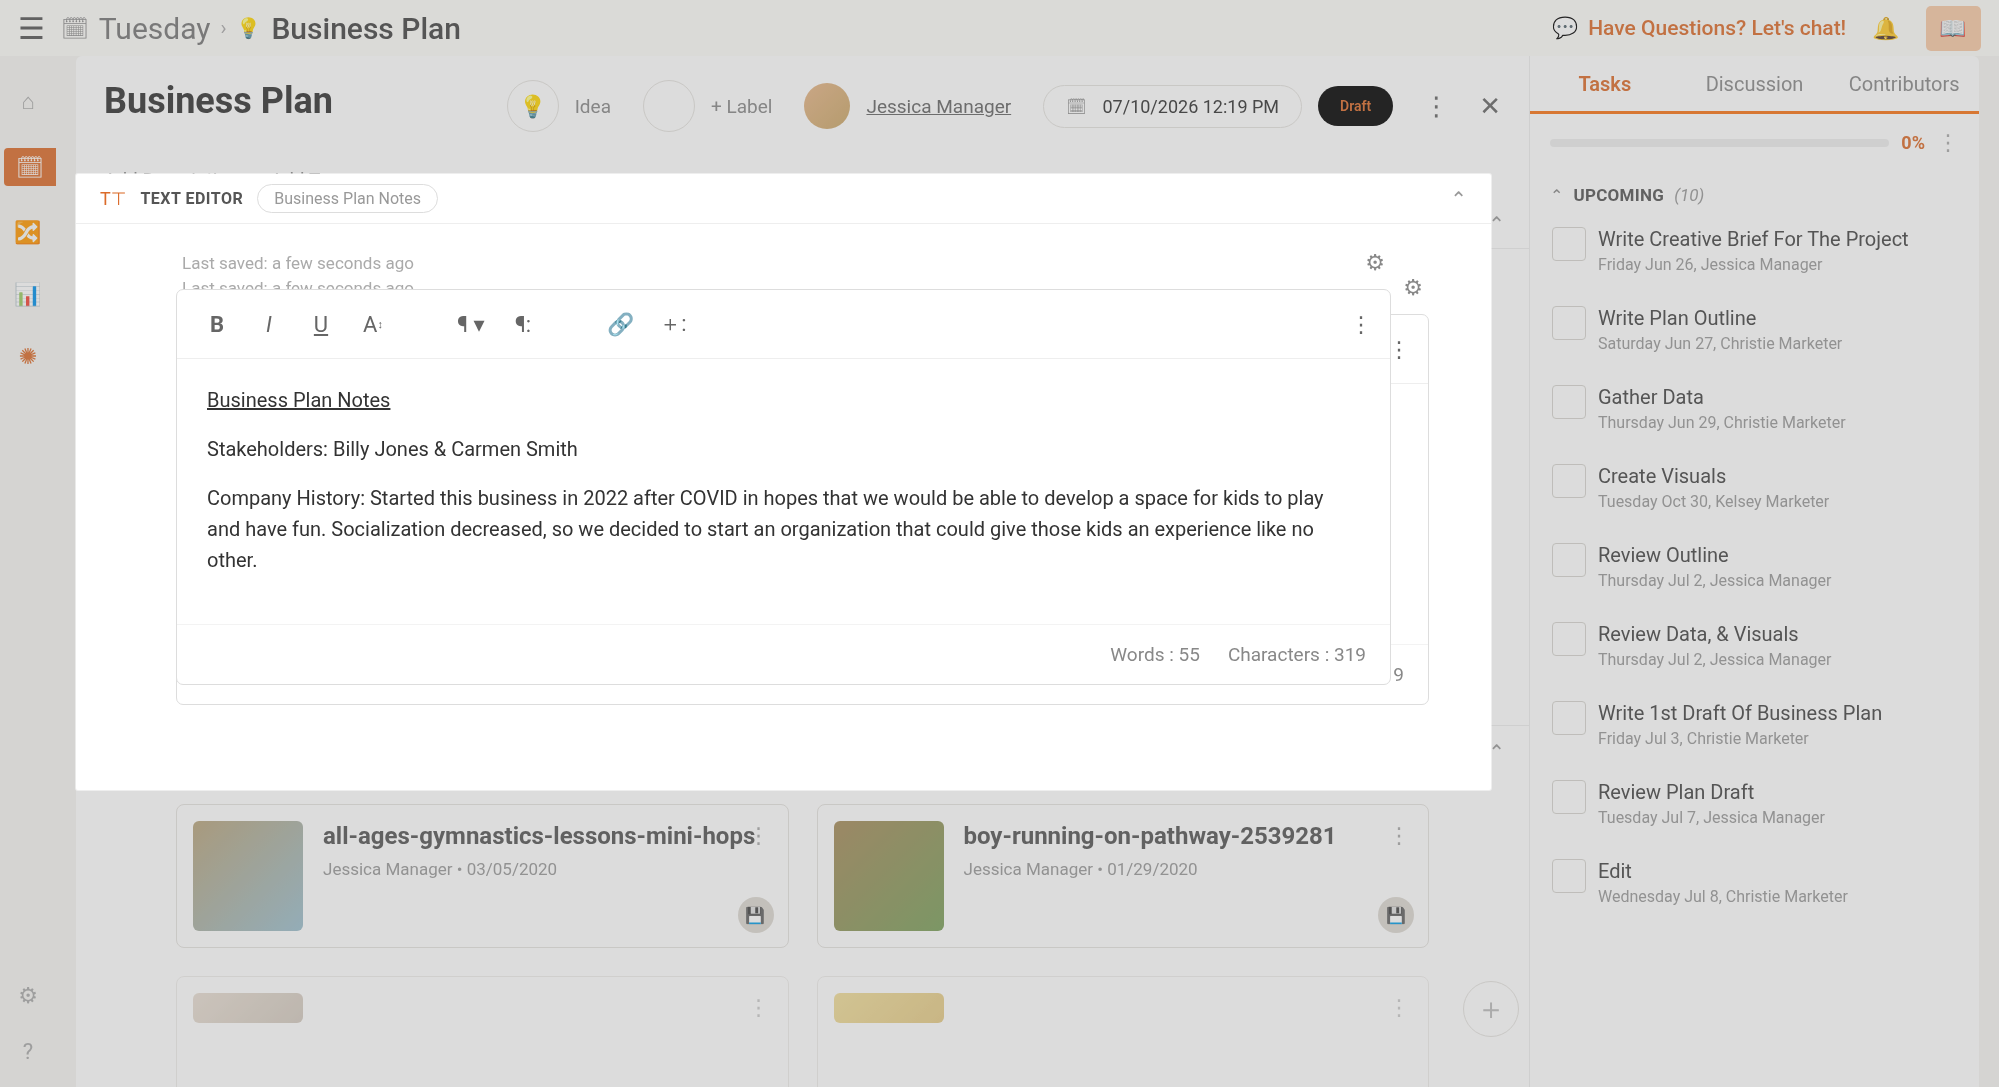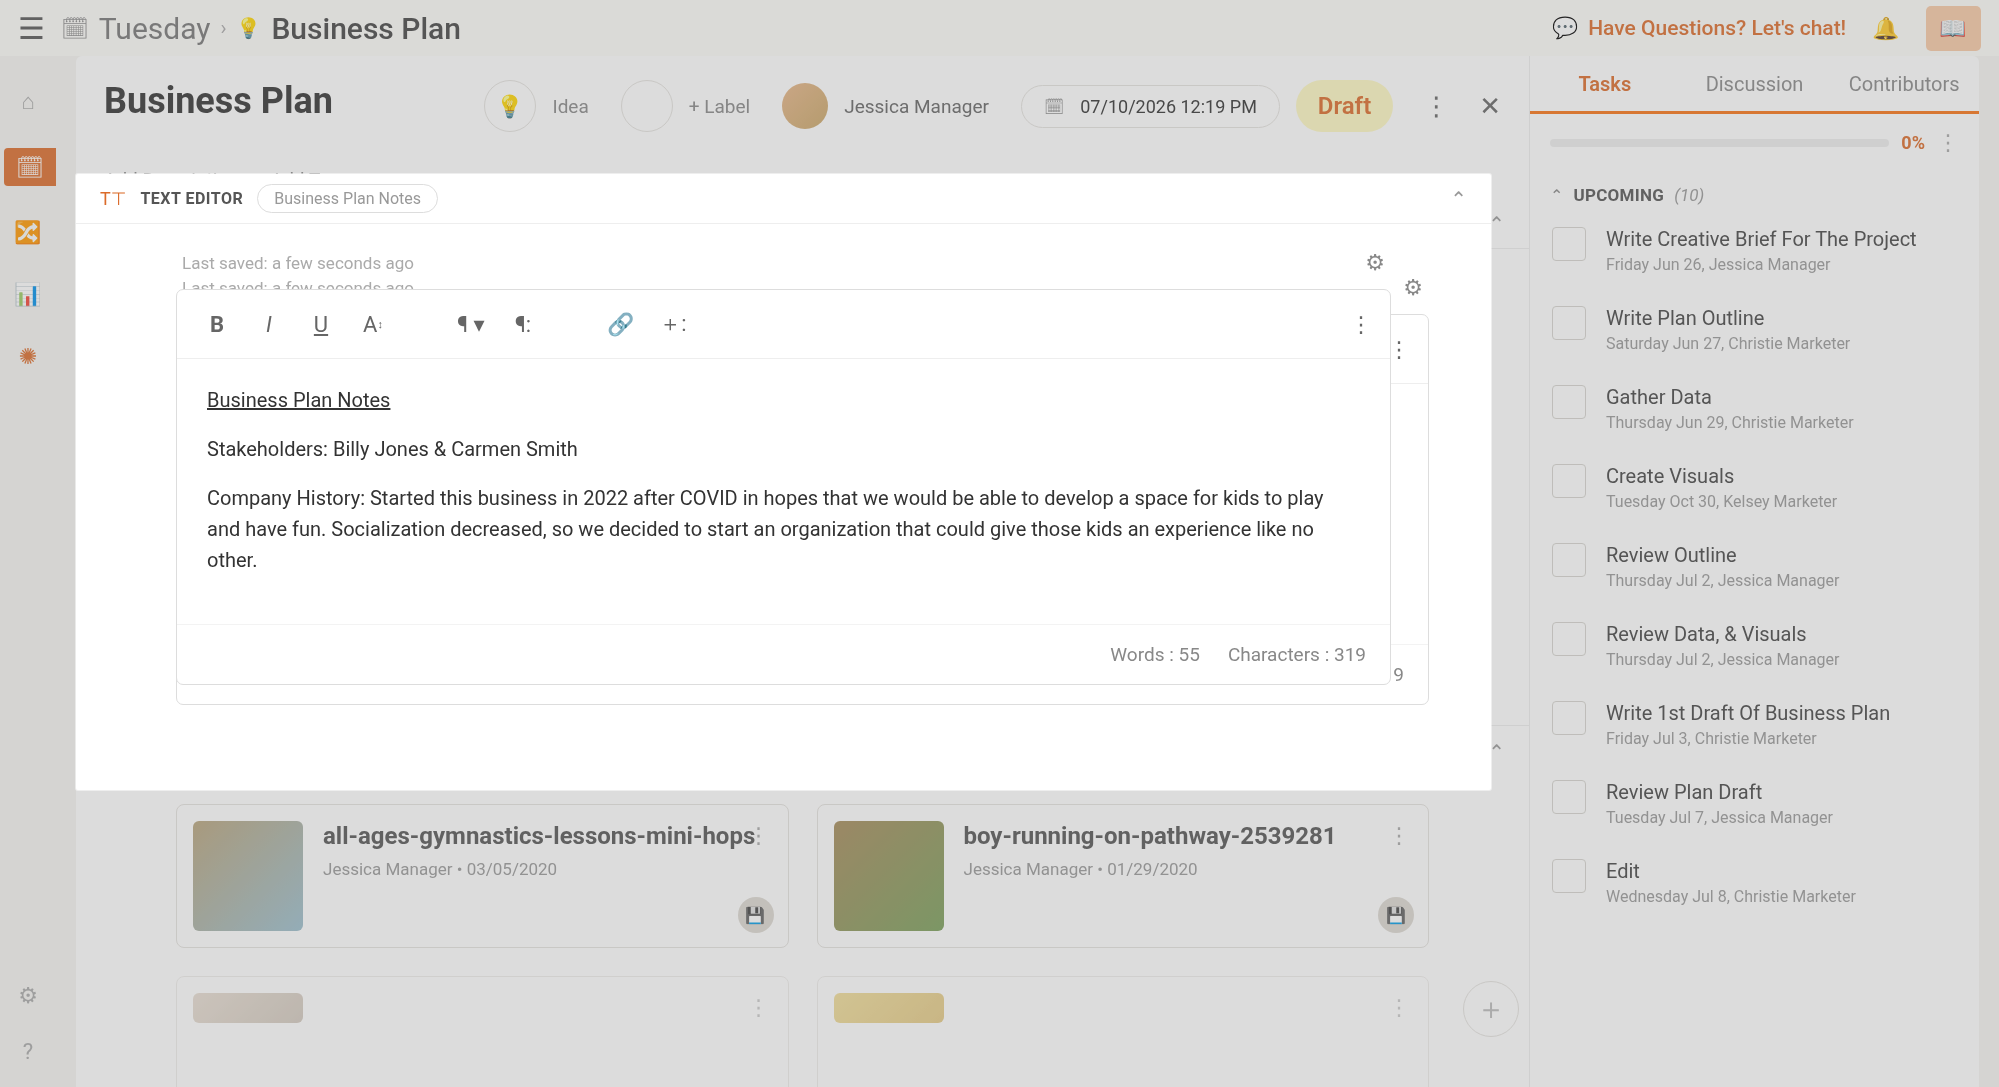--- a/index.html
+++ b/index.html
@@ -29,24 +29,24 @@
     
     .header { padding: 24px 28px 8px; display: flex; align-items: flex-start; }
     .header-left { flex: 1; }
     .h-title { font-size: 36px; font-weight: 700; color: #333; }
     .h-sub { display: flex; gap: 32px; margin-top: 14px; }
     .h-sub span { color: #888; font-size: 19px; margin-top: 32px; }
     .header-right { display: flex; align-items: center; gap: 16px; }
     .pill-ic { width: 52px; height: 52px; border-radius: 50%; border: 1px solid #e5e3df; display: flex; align-items: center; justify-content: center; color: #c9a667; font-size: 22px; }
     .pill-lbl { color: #888; font-size: 19px; margin-right: 16px; }
     .avatar { width: 46px; height: 46px; border-radius: 50%; background: linear-gradient(135deg,#e6b587,#c9a667); }
-    .owner { color: #666; font-size: 19px; margin-right: 16px; }
+    .owner { color: #666; font-size: 19px; margin-right: 16px; text-decoration: underline; }
     .date-pill { display: flex; align-items: center; gap: 16px; border: 1px solid #e5e3df; border-radius: 30px; padding: 10px 22px; }
     .date-pill .dt { color: #333; font-size: 18px; }
-    .draft-btn { background: #fef9c3; color: #db6b2a; font-weight: 600; font-size: 24px; padding: 12px 22px; border-radius: 30px; }
+    .draft-btn { background: #000000; color: #db6b2a; font-weight: 600; font-size: 14px; padding: 12px 22px; border-radius: 30px; }
     .hdr-more, .hdr-close { font-size: 26px; color: #666; margin-left: 14px; cursor: pointer; }
     
     .section-hdr { display: flex; align-items: center; padding: 10px 24px; border-bottom: 1px solid #eee; gap: 14px; }
     .section-hdr .sec-title { font-size: 16px; font-weight: 700; letter-spacing: 0.5px; color: #555; }
     .section-hdr .chip { border: 1px solid #ddd; border-radius: 20px; padding: 4px 16px; color: #999; font-size: 16px; }
     .section-hdr .caret { margin-left: auto; color: #999; font-size: 20px; }
     .sec-ic { color: #db6b2a; font-size: 18px; }
     
     .editor-wrap { padding: 20px 100px; position: relative; z-index: 20; }
     .ed-meta { display: flex; align-items: center; padding: 6px 6px 14px; }
@@ -85,21 +85,21 @@
     .rtab.active { color: #db6b2a; font-weight: 600; }
     .prog-row { display: flex; align-items: center; gap: 12px; padding: 16px 20px; }
     .prog-bar { flex: 1; height: 8px; background: #eee; border-radius: 5px; }
     .prog-pct { color: #db6b2a; font-weight: 700; font-size: 18px; }
     .prog-more { color: #aaa; font-size: 22px; }
     .upc-hdr { display: flex; align-items: center; gap: 10px; padding: 14px 20px 6px; }
     .upc-hdr .chev2 { color: #888; font-size: 16px; }
     .upc-hdr .lbl { font-weight: 700; color: #555; font-size: 17px; letter-spacing: 0.3px; }
     .upc-hdr .cnt { color: #999; font-style: italic; font-size: 17px; }
     .tasks { padding: 0 20px; overflow-y: auto; flex: 1; }
-    .task { display: flex; gap: 20px; padding: 16px 2px; }
+    .task { display: flex; gap: 12px; padding: 16px 2px; }
     .task .cb { width: 34px; height: 34px; border: 1px solid #d7d5d0; border-radius: 4px; flex-shrink: 0; }
     .task .tname { font-size: 20px; color: #444; margin-bottom: 4px; }
     .task .tmeta { font-size: 16px; color: #999; }
     
     .fab { position: absolute; bottom: 50px; right: 480px; width: 56px; height: 56px; border-radius: 50%; background: #fff; border: 1px solid #e5e3df; display: flex; align-items: center; justify-content: center; color: #bbb; font-size: 30px; z-index: 2; }
   </style>
 </head>
 <body>
 
 <div class="topbar">

